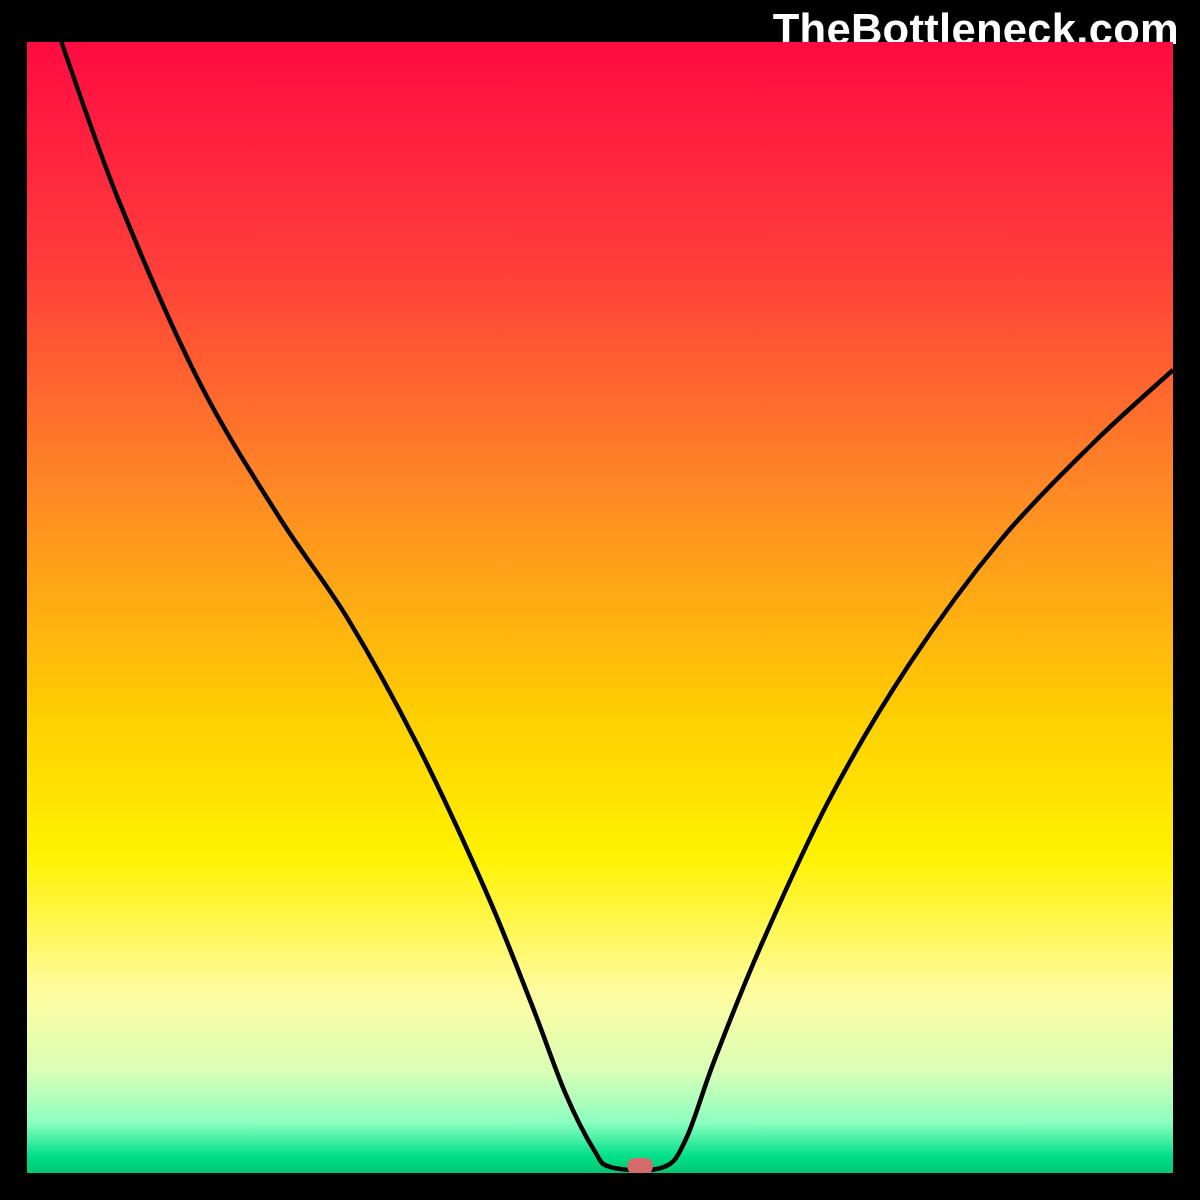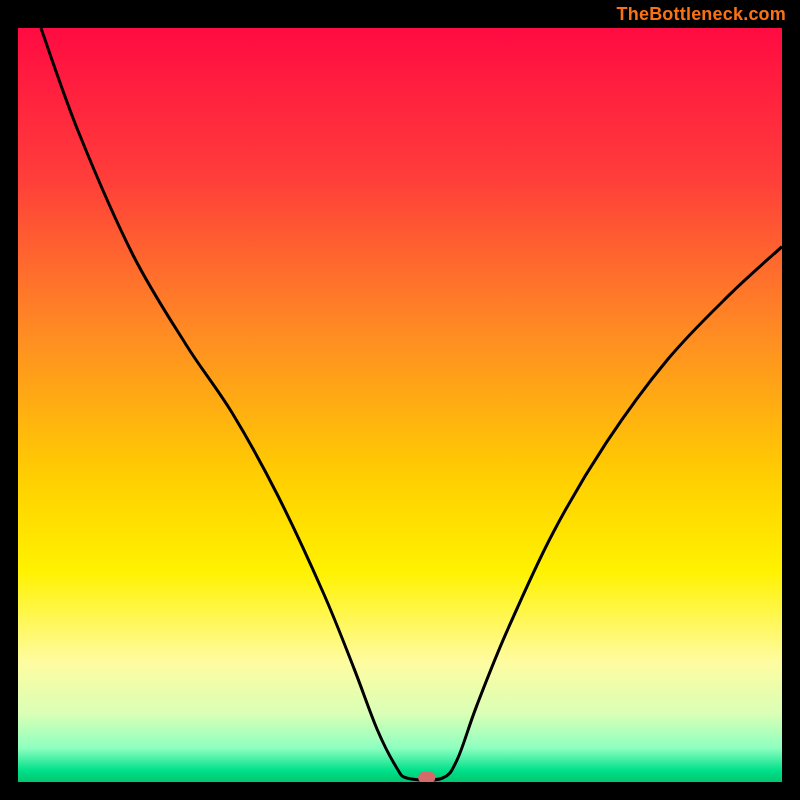--- a/index.html
+++ b/index.html
@@ -14,22 +14,22 @@
   .frame {
     position: relative;
     width: 800px;
     height: 800px;
     background: #000;
   }
   .attribution {
     position: absolute;
     top: 4px;
     right: 14px;
-    color: #f97316;
-    font-size: 18px;
+    color: #ffffff;
+    font-size: 29px;
     font-weight: 600;
     letter-spacing: 0.2px;
   }
   .plot-wrap {
     position: absolute;
     left: 18px;
     top: 28px;
     width: 764px;
     height: 754px;
   }

